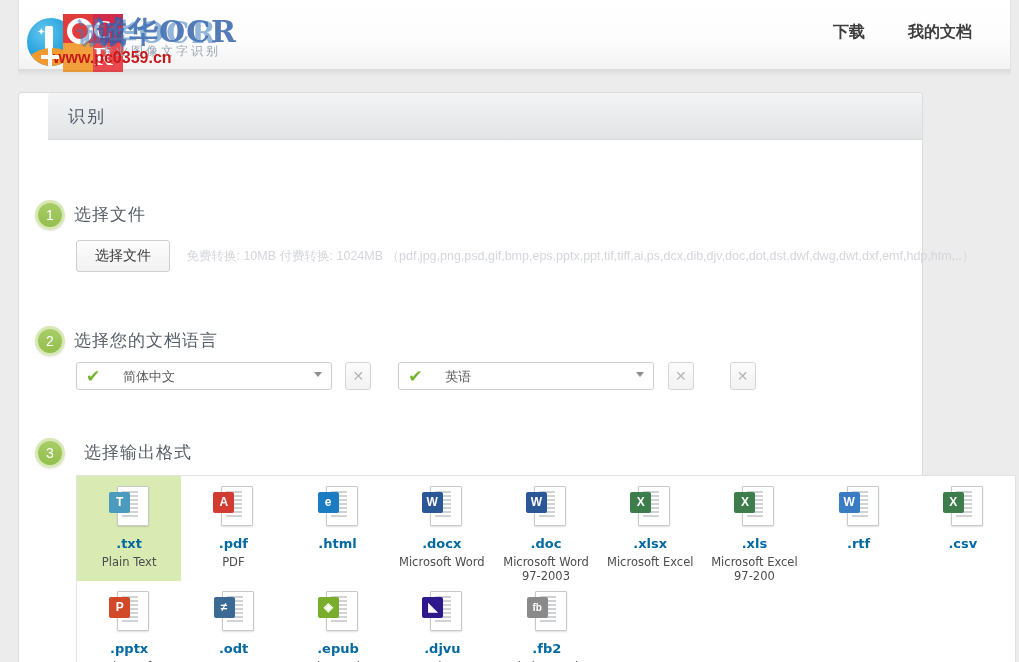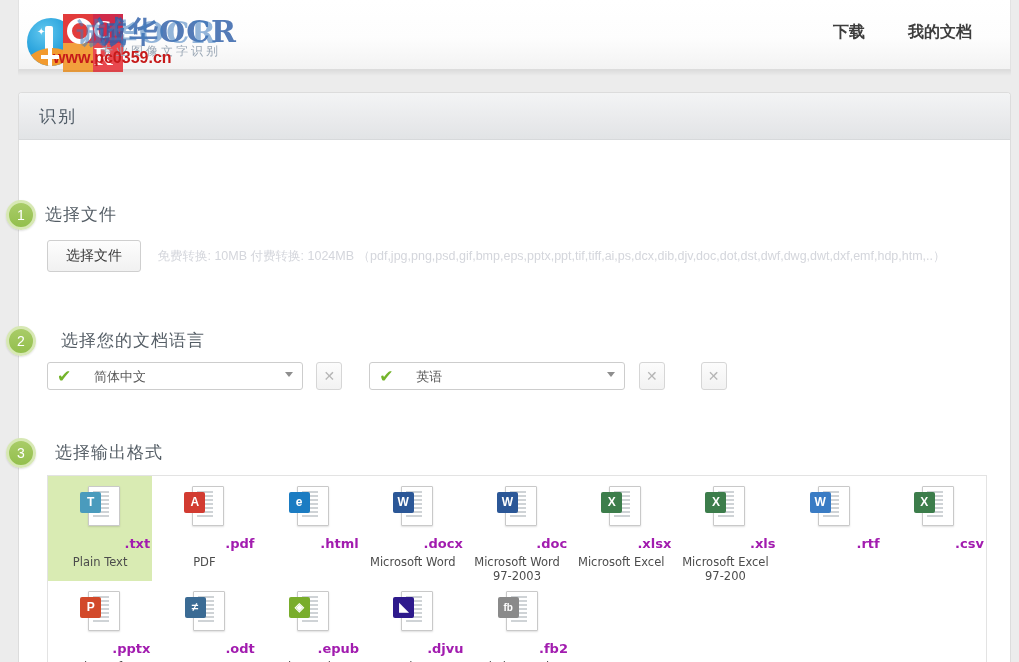--- a/index.html
+++ b/index.html
@@ -99,24 +99,25 @@
   .nav-item {
     position:absolute; top:22px; font-size:16px; color:#3d3d3d;
     font-weight:bold; white-space:nowrap; cursor:pointer;
     font-family:"DejaVu Sans","Liberation Sans",sans-serif;
   }
   .nav-download { right:145px; }
   .nav-docs { right:38px; }
 
   
   .panel {
-    position:absolute; left:18px; top:92px; width:993px; height:570px;
+    position:absolute; left:18px; top:92px; width:905px; height:570px;
     background:#fff;
     border:1px solid #dcdcdc; border-bottom:none;
     border-radius:4px 4px 0 0;
+    padding-left:29px;
   }
   .panel-head {
     height:47px;
     background:linear-gradient(to bottom,#f3f4f5 0%,#e9eaec 60%,#e2e4e6 100%);
     border-bottom:1px solid #d7d9db;
     border-radius:3px 3px 0 0;
     position:relative;
   }
   .panel-head-title {
     position:absolute; left:20px; top:12px;
@@ -134,21 +135,21 @@
     box-shadow:0 1px 2px rgba(0,0,0,0.12);
   }
   .step1 { top:60px; }
   .step2 { top:186px; }
   .step3 { top:298px; }
 
   .sec-title {
     position:absolute; left:26px; font-size:17px; color:#555e66; letter-spacing:1px;
   }
   .sec1 { top:63px; }
-  .sec2 { top:189px;margin-left:16px; }
+  .sec2 { top:189px; }
   .sec3 { top:301px;margin-left:10px; }
 
   
   .file-row { position:absolute; left:28px; top:100px; width:940px; height:32px; }
   .btn-choose {
     display:inline-block; vertical-align:middle;
     padding:6px 18px; font-size:14px; color:#3a3a3a;
     background:linear-gradient(to bottom,#fdfdfd 0%,#f1f1f1 100%);
     border:1px solid #cfcfcf; border-radius:3px; cursor:pointer;
     font-family:"DejaVu Sans","Liberation Sans",sans-serif;
@@ -213,23 +214,22 @@
   .doc-lines i {
     display:block; height:2px; background:#cfd3d6; margin-bottom:2px;
   }
   .badge {
     position:absolute; left:0px; top:6px; width:21px; height:21px;
     border-radius:2px; color:#fff; font-size:12px; font-weight:bold;
     line-height:21px; text-align:center;
     font-family:"Liberation Sans", sans-serif;
   }
   .fmt-ext {
-    font-size:13px; font-weight:bold; color:#a21caf; margin-bottom:4px;
+    font-size:13px; font-weight:bold; color:#0369a1; margin-bottom:4px;
     font-family:"DejaVu Sans","Liberation Sans",sans-serif;
-    text-align:right;
   }
   .fmt-name {
     font-size:11.5px; color:#4c4c4c; line-height:14px; padding:0 4px;
     font-family:"DejaVu Sans","Liberation Sans",sans-serif;
   }
 </style>
 </head>
 <body>
 
 <div id="root">

